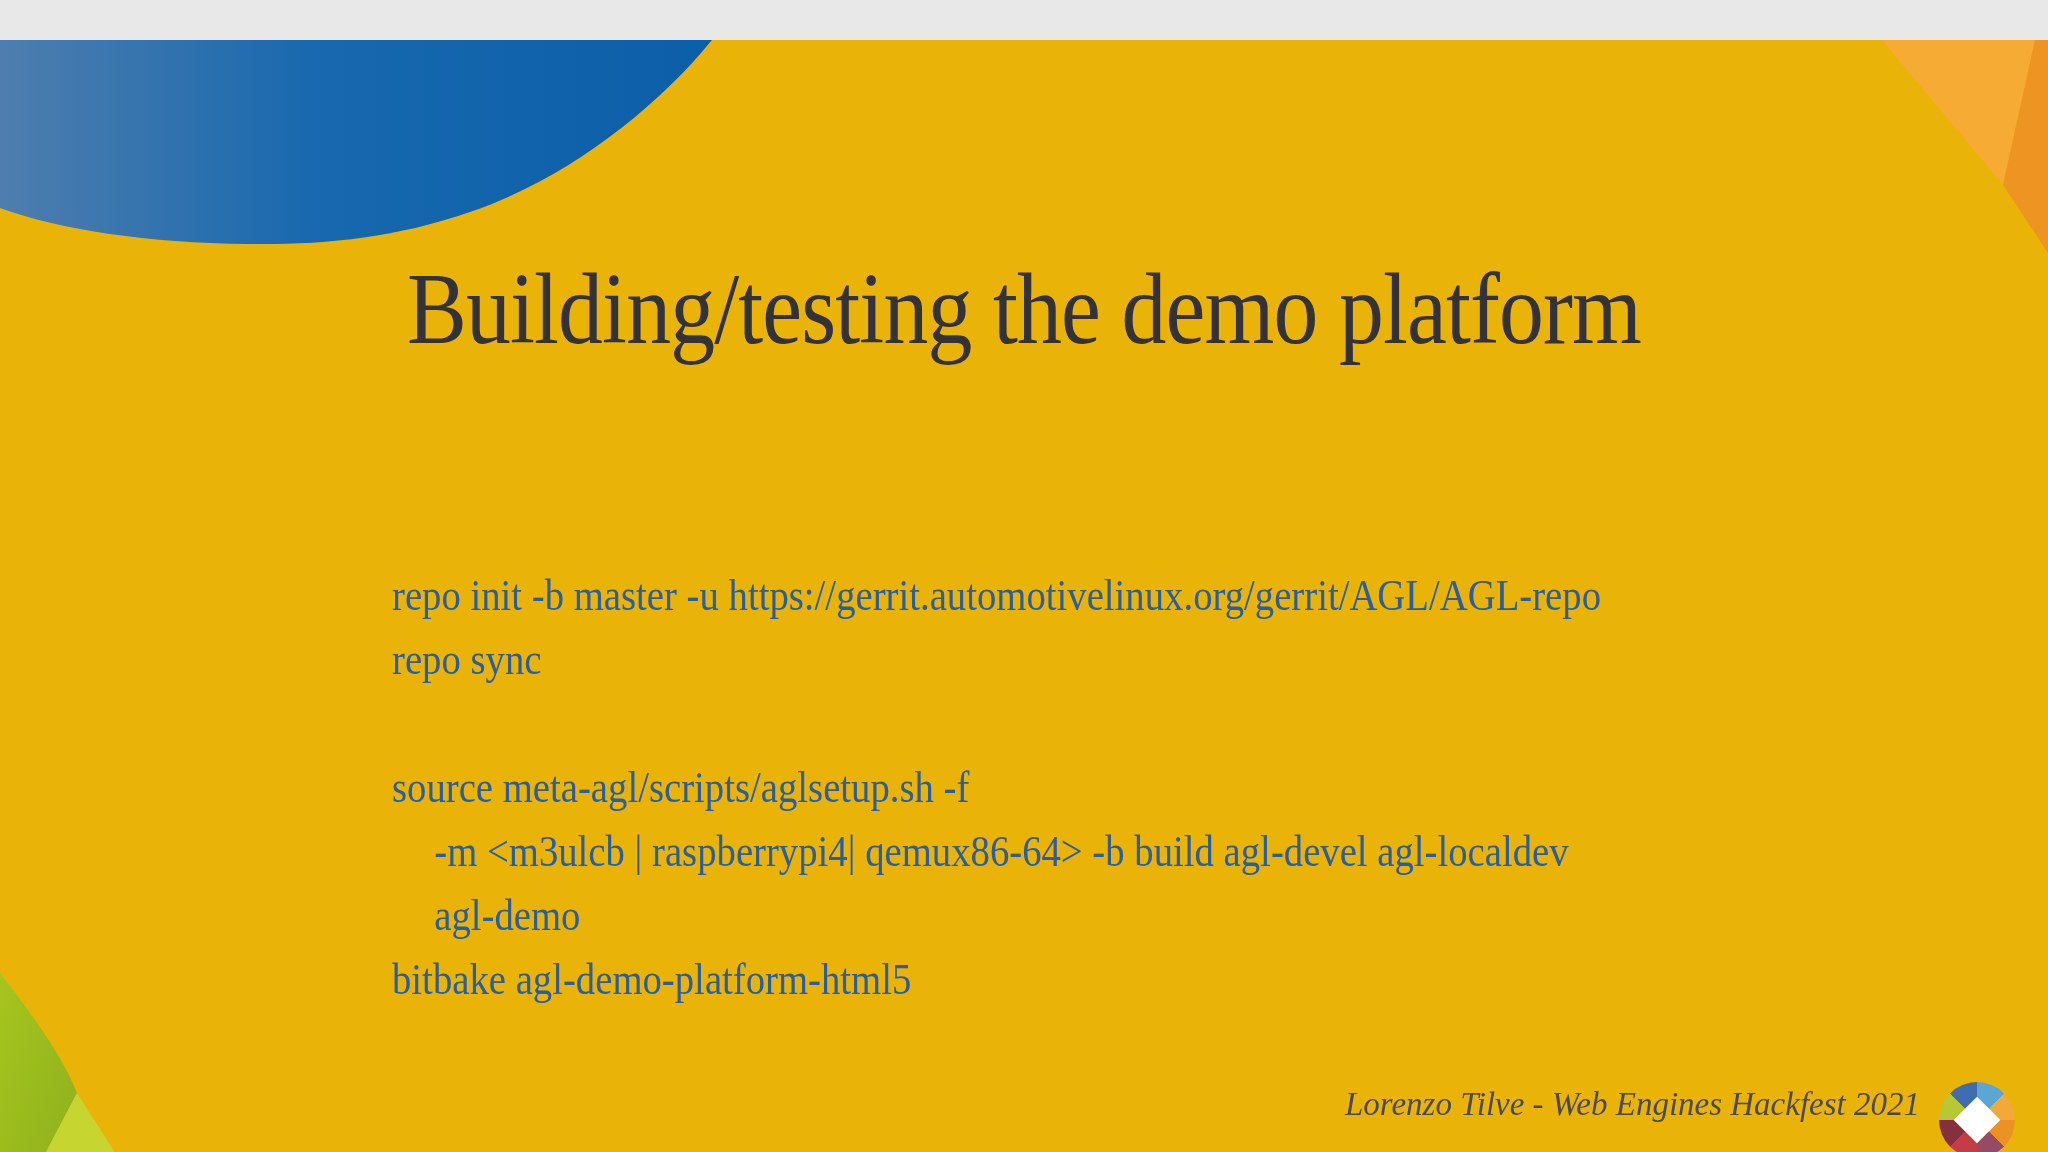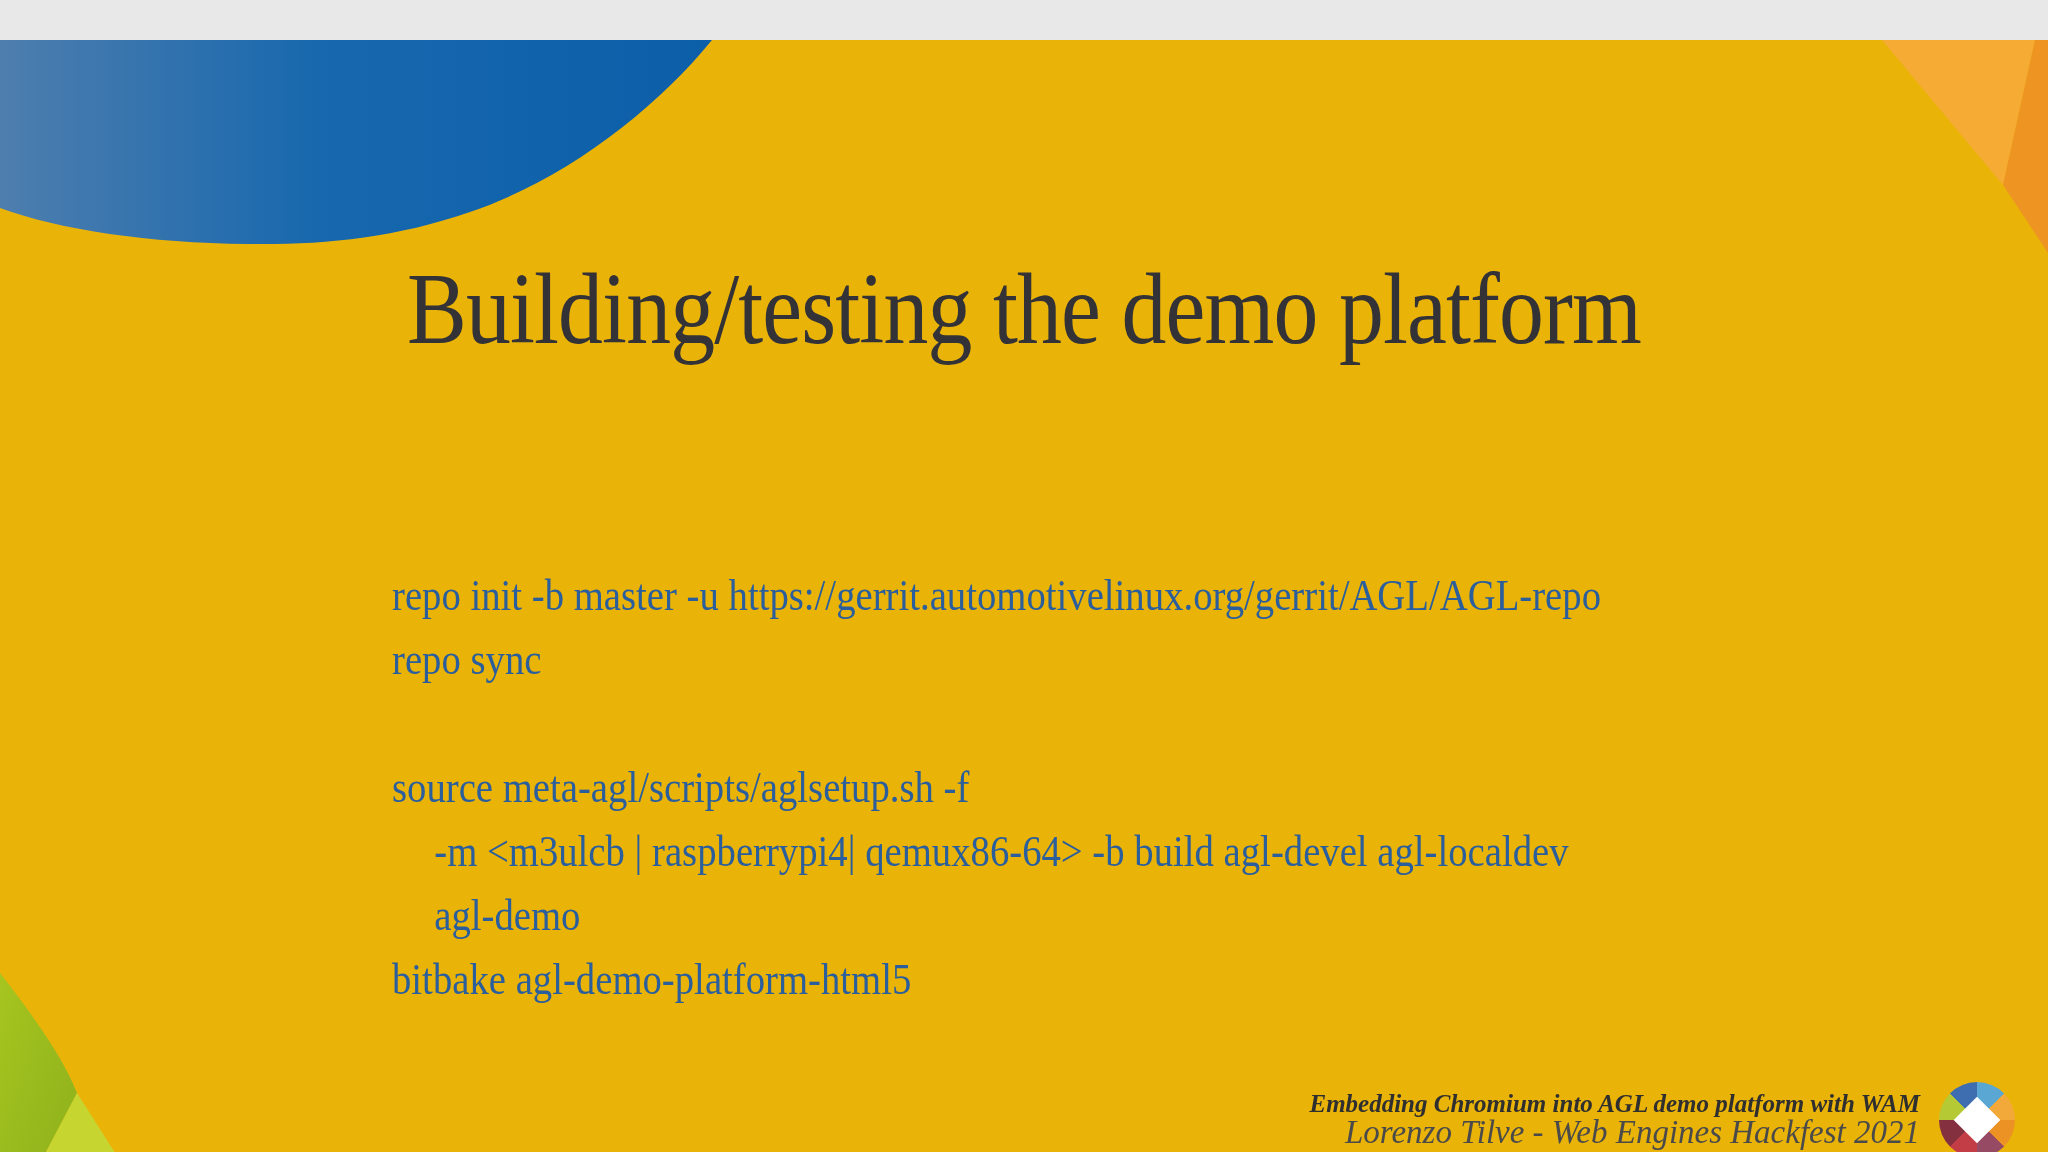--- a/index.html
+++ b/index.html
@@ -116,21 +116,20 @@
     <div class="code-line">repo init -b master -u https://gerrit.automotivelinux.org/gerrit/AGL/AGL-repo</div>
     <div class="code-line">repo sync</div>
     <div class="code-line"></div>
     <div class="code-line">source meta-agl/scripts/aglsetup.sh -f</div>
     <div class="code-line indent1">-m &lt;m3ulcb | raspberrypi4| qemux86-64&gt; -b build agl-devel agl-localdev</div>
     <div class="code-line indent1">agl-demo</div>
     <div class="code-line">bitbake agl-demo-platform-html5</div>
   </div>
 
   <div class="footer">
-    <div class="footer-title">Embedding Chromium into AGL demo platform with WAM</div>
     <div class="footer-subtitle">Lorenzo Tilve - Web Engines Hackfest 2021</div>
   </div>
 
   <div class="logo">
     <div class="logo-diamond"></div>
   </div>
 
 </div>
 
 </body></html>

